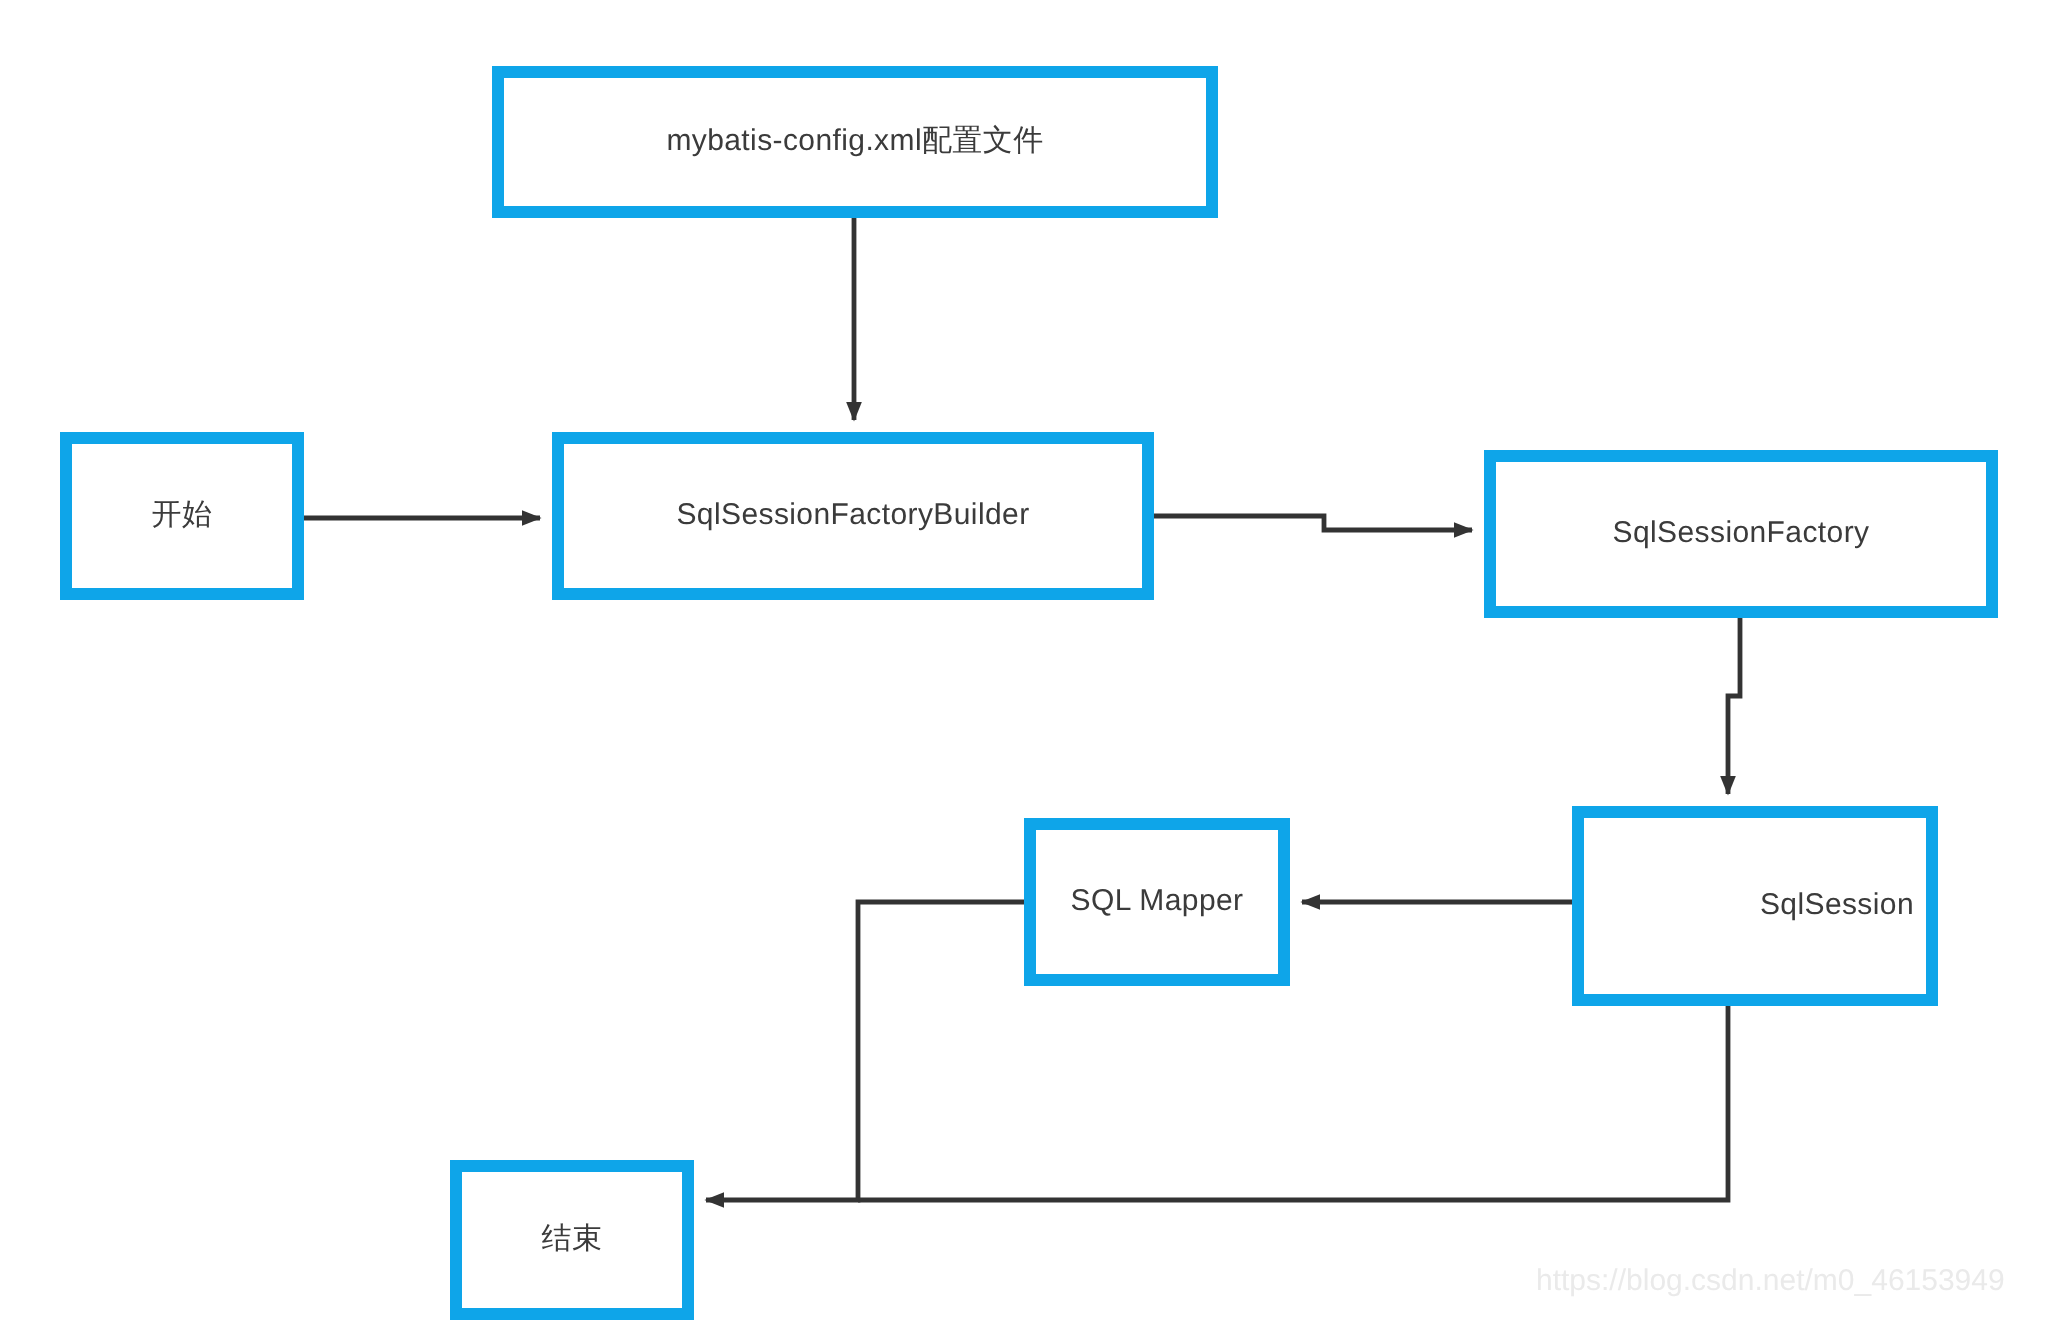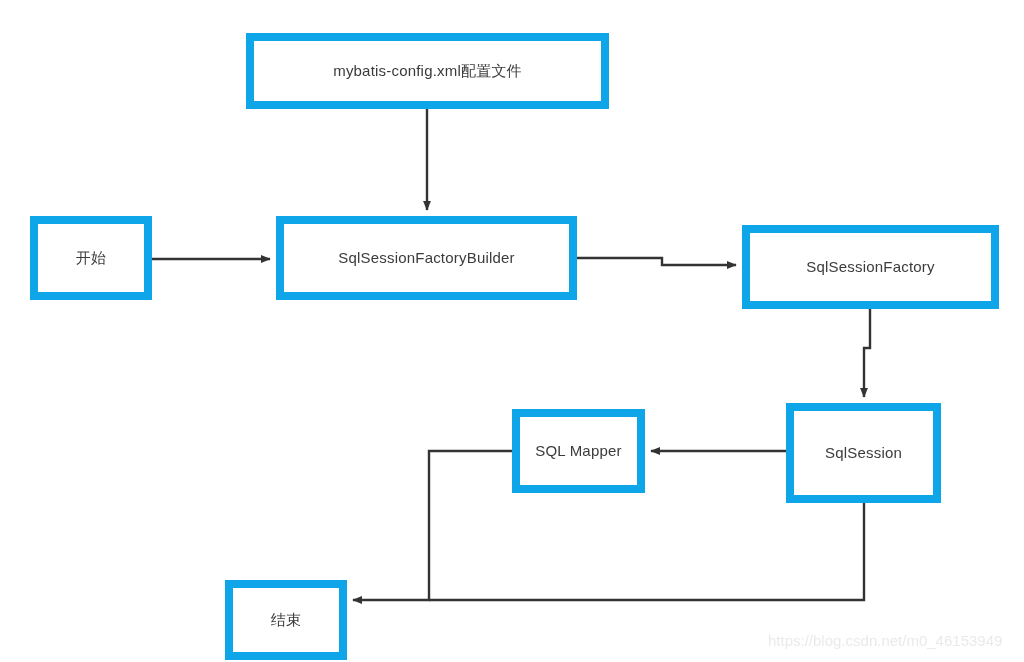--- a/index.html
+++ b/index.html
@@ -21,21 +21,21 @@
   #edges {
     position: absolute;
     left: 0;
     top: 0;
     width: 1024px;
     height: 662px;
   }
   .node {
     position: absolute;
     box-sizing: border-box;
-    border: 8px solid #0ea5e9;
+    border: 6px solid #0ea5e9;
     background: #ffffff;
     display: flex;
     align-items: center;
     justify-content: center;
     text-align: center;
     color: #3b3b3b;
     font-size: 15px;
     font-family: "Liberation Sans", sans-serif;
     letter-spacing: 0.2px;
     z-index: 2;
@@ -96,21 +96,21 @@
   </div>
 
   <div class="node" style="left:742px; top:225px; width:257px; height:84px;">
     <span class="label">SqlSessionFactory</span>
   </div>
 
   <div class="node" style="left:512px; top:409px; width:133px; height:84px;text-align:right;">
     <span class="label">SQL Mapper</span>
   </div>
 
-  <div class="node" style="left:786px; top:403px; width:155px; height:100px;">
+  <div class="node" style="left:786px; top:403px; width:183px; height:100px;justify-content:flex-end;">
     <span class="label">SqlSession</span>
   </div>
 
   <div class="node" style="left:225px; top:560px; width:122px; height:80px;margin-top:20px;">
     <span class="label">结束</span>
   </div>
 
   <div class="watermark" style="left:768px; top:632px;">https://blog.csdn.net/m0_46153949</div>
 
 </div>

